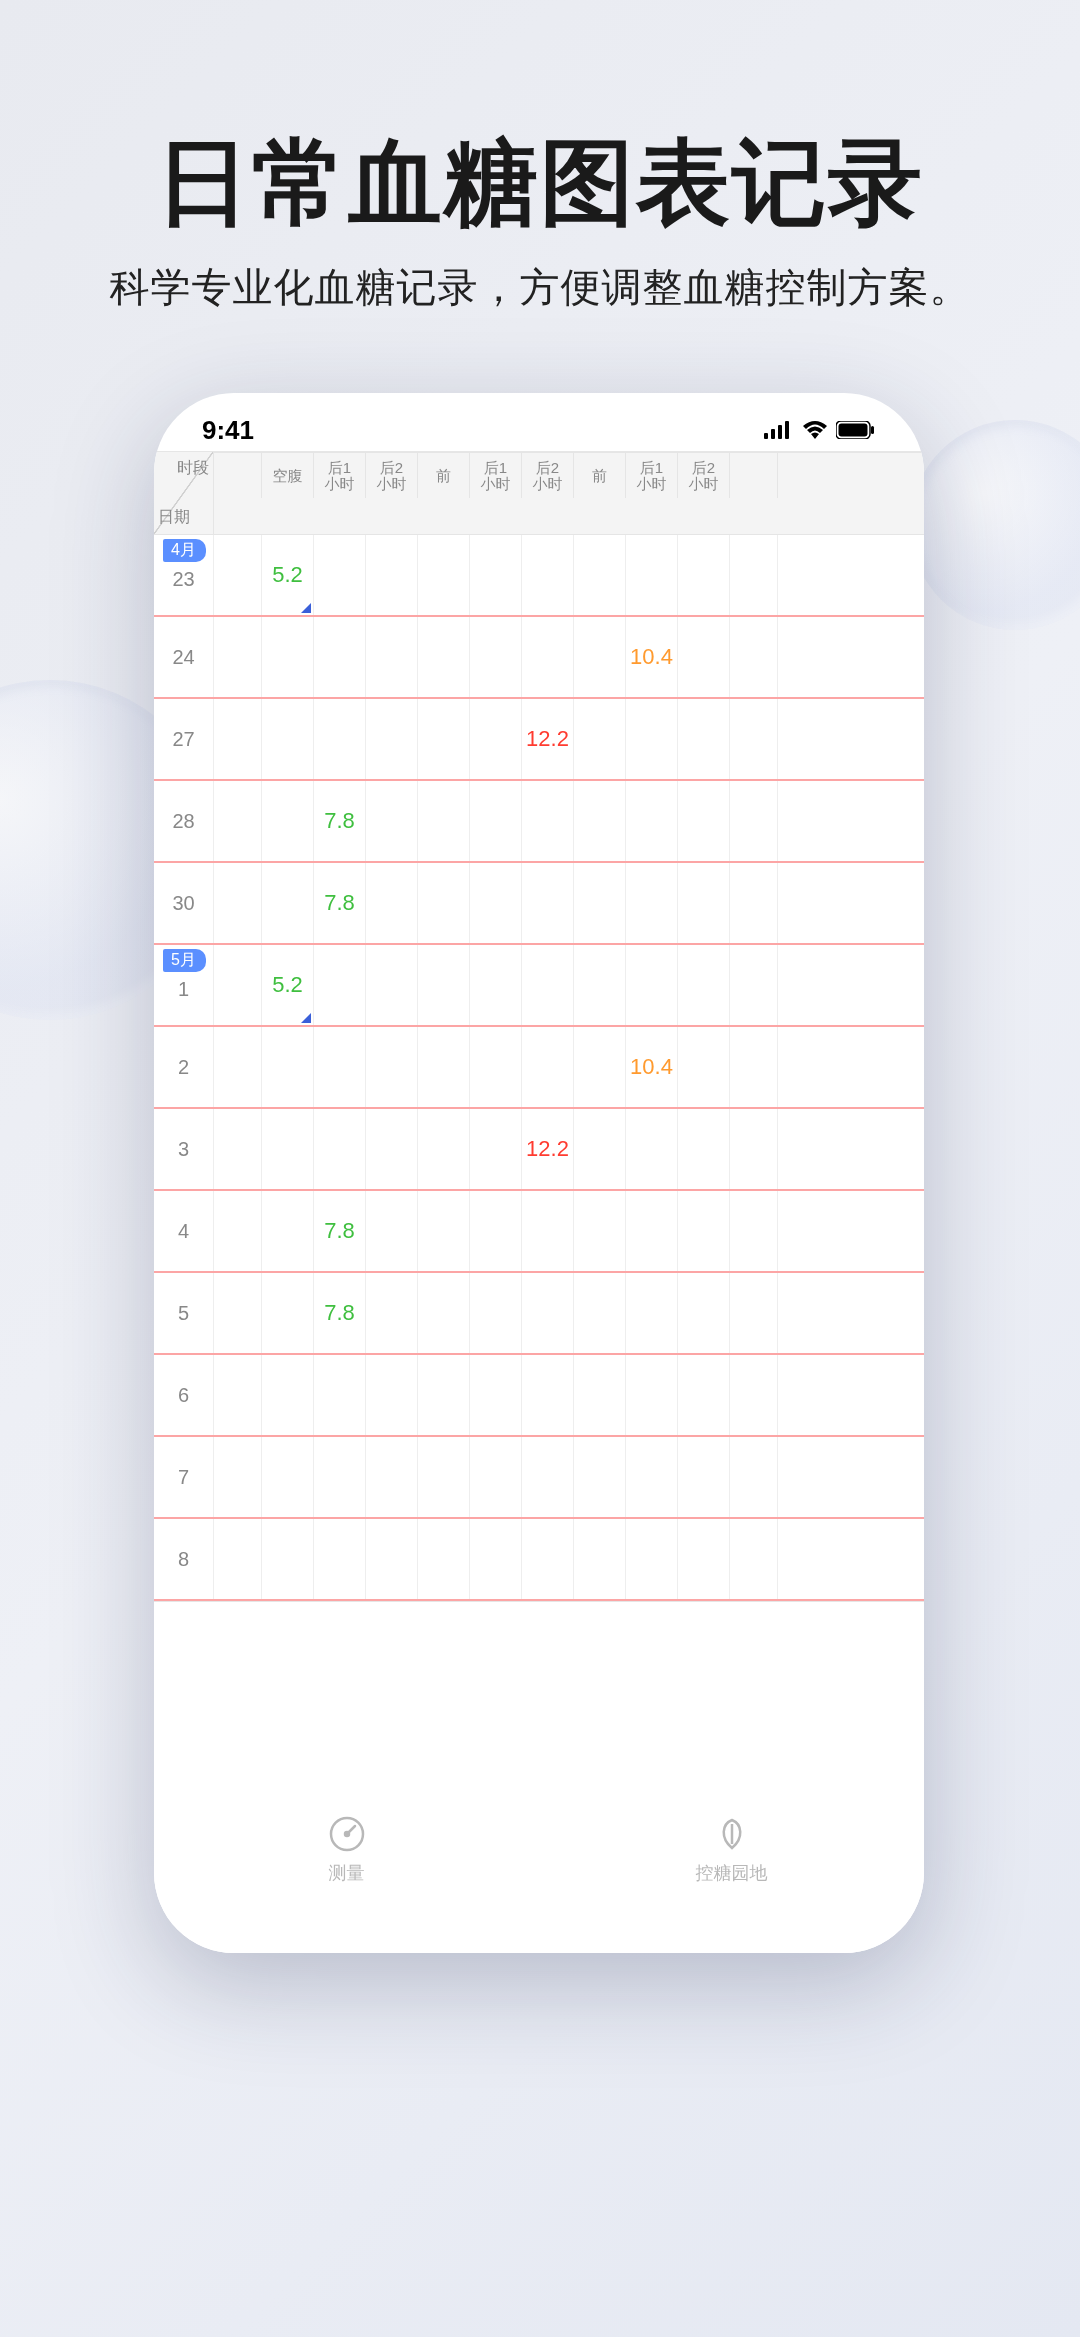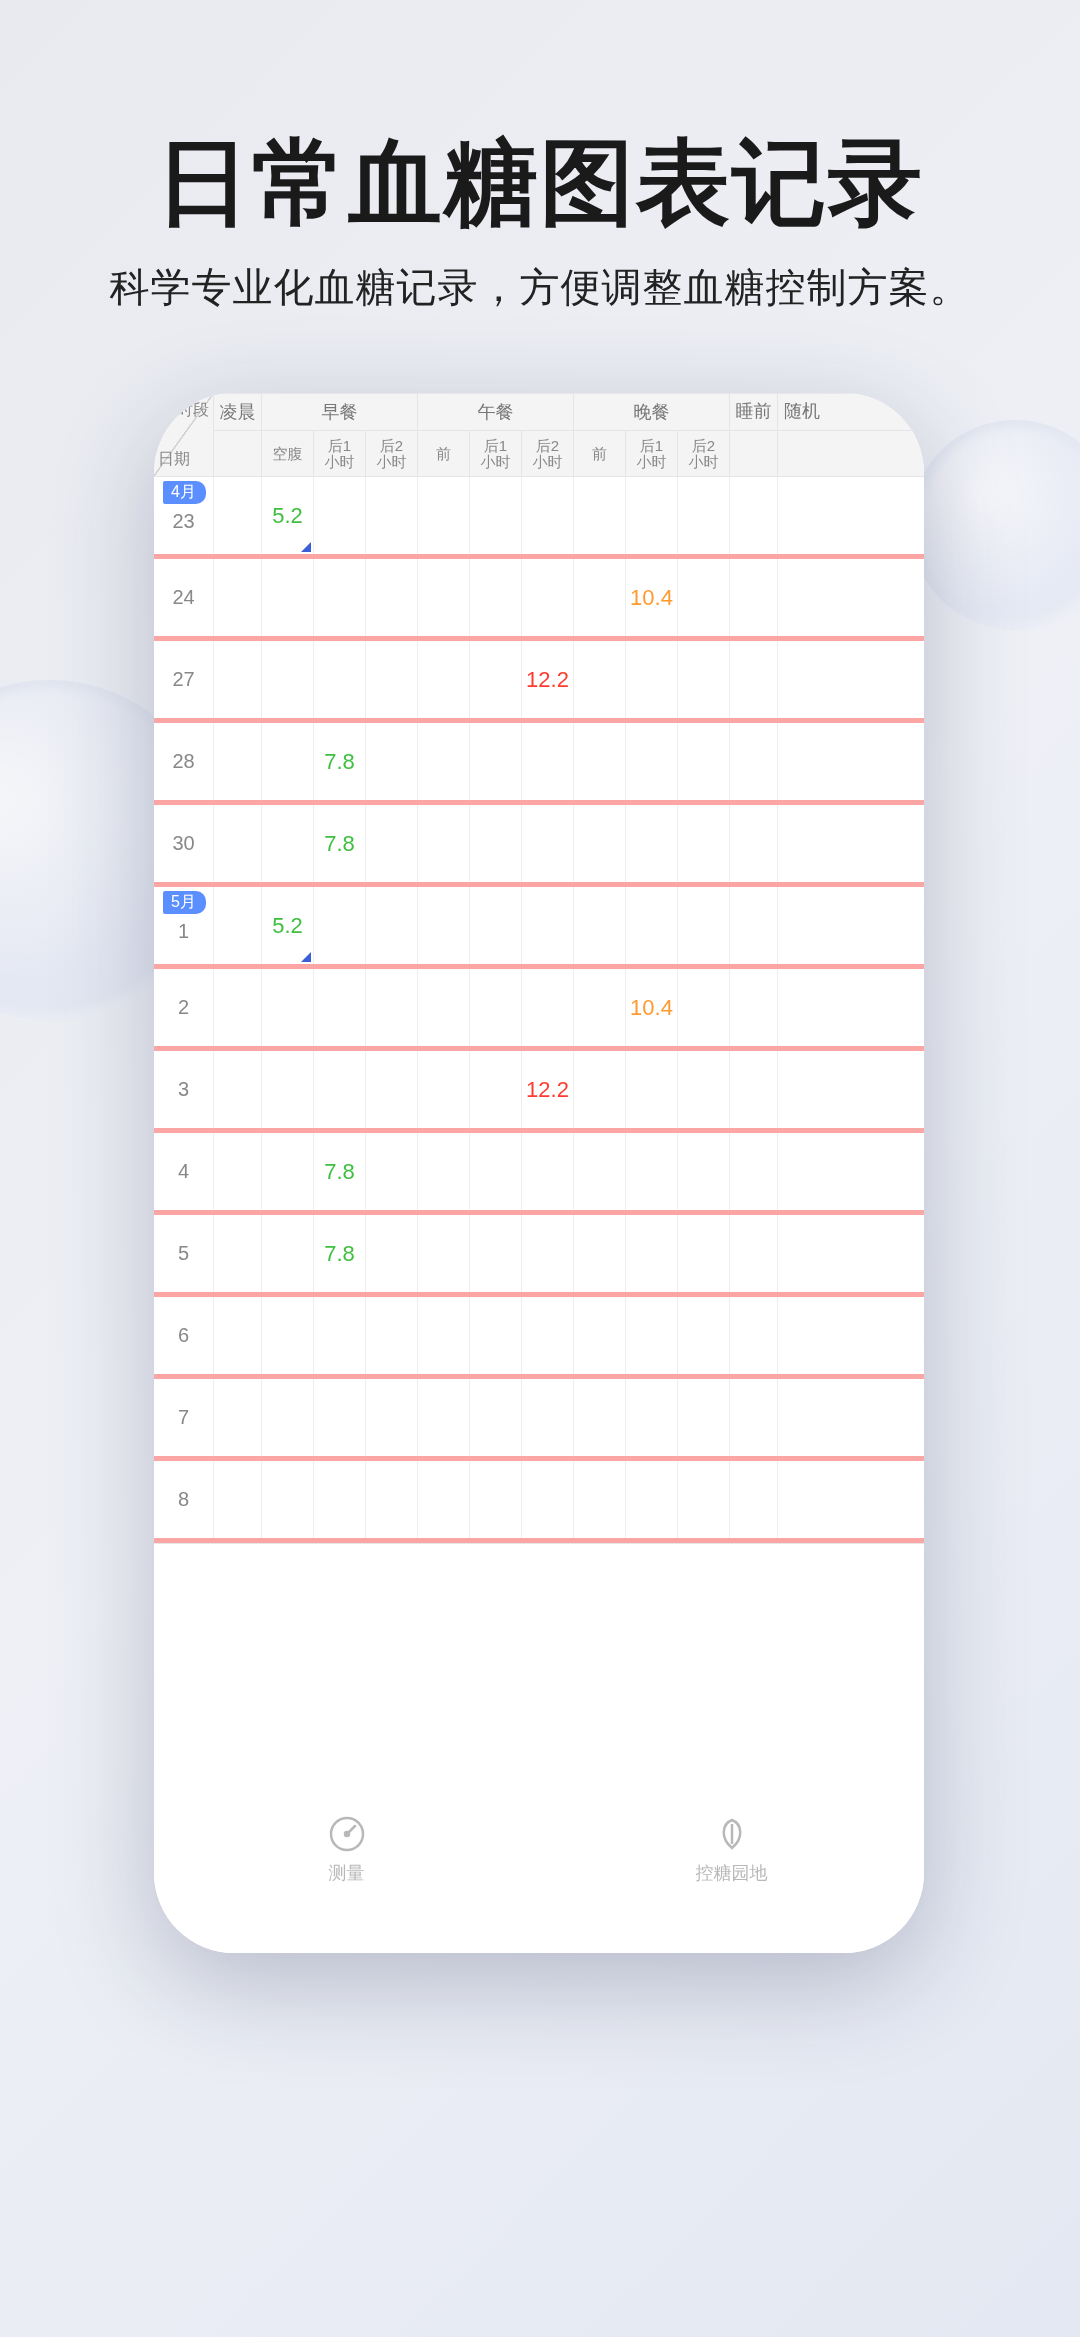--- a/index.html
+++ b/index.html
@@ -110,21 +110,21 @@
   background: #5b8fff;
   color: #fff;
   font-size: 16px;
   padding: 1px 10px 1px 8px;
   border-radius: 2px 10px 10px 2px;
   margin: 4px 0 0 2px;
 }
 .drow {
   display: flex;
   height: 82px;
-  border-bottom: 5px solid #fca5a5;
+  border-bottom: 2px solid #fca5a5;
 }
 .dcell {
   border-right: 1px solid #eee;
   display: flex;
   align-items: center;
   justify-content: center;
   font-size: 22px;
   position: relative;
 }
 .dcell:last-child { border-right: none; }
@@ -176,43 +176,50 @@
 <body>
 
 <div class="bubble" style="top:420px; right:-40px; width:210px; height:210px;"></div>
 <div class="bubble" style="top:680px; left:-120px; width:340px; height:340px;"></div>
 
 <div class="promo-title">日常血糖图表记录</div>
 <div class="promo-subtitle">科学专业化血糖记录，方便调整血糖控制方案。</div>
 
 <div class="phone">
 
+  <div class="status-bar">
+    <div class="status-time">9:41</div>
+    <div class="status-icons">
+      <svg width="30" height="18" viewBox="0 0 30 18">
+          <rect x="0" y="12" width="4" height="6" rx="1" fill="#000"></rect>
+          <rect x="7" y="8" width="4" height="10" rx="1" fill="#000"></rect>
+          <rect x="14" y="4" width="4" height="14" rx="1" fill="#000"></rect>
+          <rect x="21" y="0" width="4" height="18" rx="1" fill="#000"></rect>
+        </svg>
+      <svg width="26" height="18" viewBox="0 0 26 18">
+          <path d="M13 18 L9 13 Q13 10 17 13 Z M5 9 Q13 2 21 9 L18 12 Q13 7 8 12 Z M1 5 Q13 -5 25 5 L22 8 Q13 -1 4 8 Z" fill="#000"></path>
+        </svg>
+      <svg width="40" height="18" viewBox="0 0 40 18">
+          <rect x="0" y="0" width="34" height="18" rx="5" fill="none" stroke="#000" stroke-width="1.5"></rect>
+          <rect x="2.5" y="2.5" width="29" height="13" rx="3" fill="#000"></rect>
+          <rect x="35" y="5" width="3" height="8" rx="1.5" fill="#000"></rect>
+        </svg>
+    </div>
+  </div>
 
 
   <div class="table-wrap">
     <div class="thead">
       <div class="hrow1">
         <div class="corner-cell">
           <div class="diag"></div>
           <span class="ct">时段</span>
           <span class="cb">日期</span>
         </div>
         <div style="flex:1; display:flex; flex-direction:column;">
-          <div style="display:flex; height:36px;">
-            <div class="hgroup w-lc" style="border-bottom:none;">凌晨</div>
-            <div class="hgroup w-meal">早餐</div>
-            <div class="hgroup w-meal">午餐</div>
-            <div class="hgroup w-meal">晚餐</div>
-            <div class="hgroup single w-sleep">
-                <span>睡前</span>
-              </div>
-            <div class="hgroup single w-rand">
-                <span>随机</span>
-              </div>
-          </div>
           <div style="display:flex; height:46px; border-top:1px solid #e5e5e5;">
             <div class="hsub w-lc"></div>
             <div class="hsub w-sub3">
                 <span>空腹</span>
               </div>
             <div class="hsub w-sub3">
                 <span>后1</span>
                 <span>小时</span>
               </div>
             <div class="hsub w-sub3">

